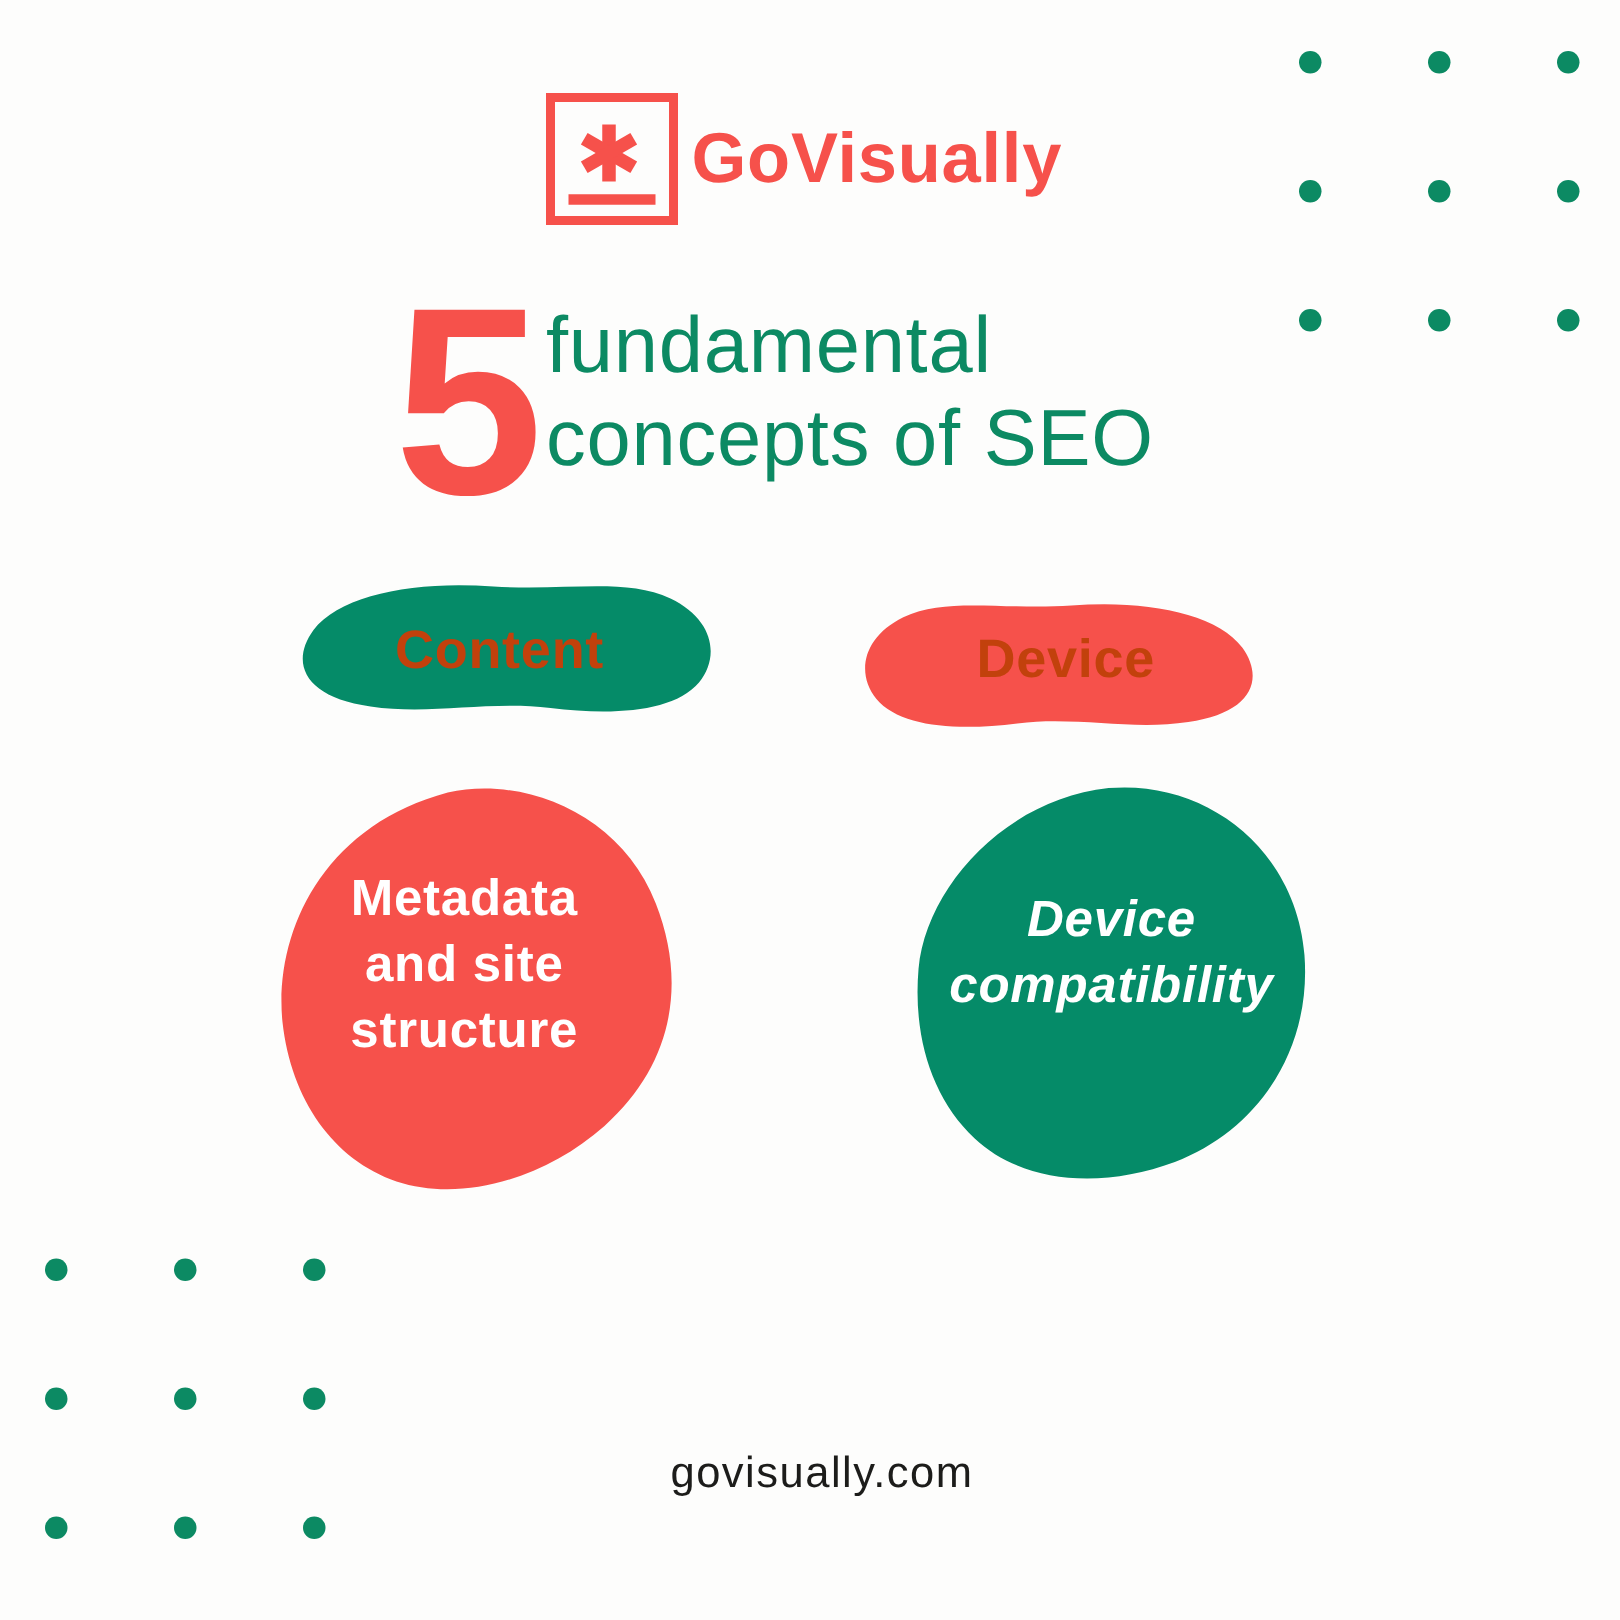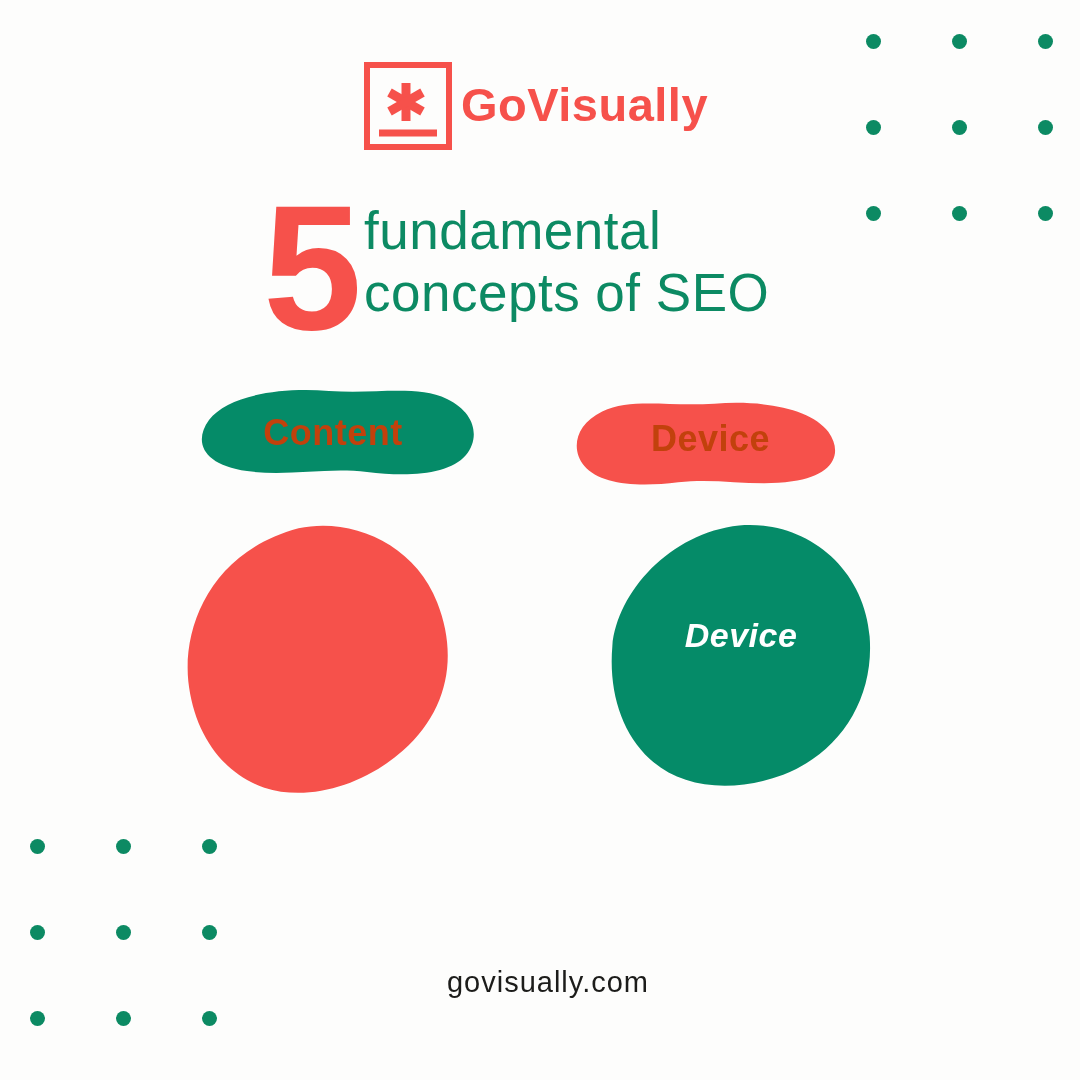--- a/index.html
+++ b/index.html
@@ -96,28 +96,34 @@
     <svg viewBox="0 0 300 100" preserveAspectRatio="none" aria-hidden="true">
       <path transform="translate(300,0) scale(-1,1)" d="M146 9 C 95 5 44 14 26 38 C 10 60 20 83 64 89 C 104 95 142 85 184 90 C 225 95 266 93 283 73 C 297 56 293 31 264 17 C 234 3 196 12 146 9 Z"></path>
     </svg>
     <span class="blob-label">Device</span>
   </div>
 
   <div class="blob red blob-metadata">
     <svg viewBox="0 0 300 300" preserveAspectRatio="none" aria-hidden="true">
       <path d="M130 14 C 185 2 252 30 276 92 C 298 148 288 205 240 248 C 198 285 140 302 94 287 C 50 272 20 230 14 175 C 8 115 40 38 130 14 Z"></path>
     </svg>
+    <div class="blob-label-block">
+      <div>Metadata</div>
+      <div>and site</div>
+      <div>structure</div>
+    </div>
   </div>
 
   <div class="blob green blob-device">
     <svg viewBox="0 0 300 300" preserveAspectRatio="none" aria-hidden="true">
       <path d="M148 8 C 216 2 278 52 284 128 C 289 196 252 254 194 277 C 142 297 88 292 55 260 C 25 231 12 186 16 138 C 21 80 76 16 148 8 Z"></path>
     </svg>
     <div class="blob-label-block">
       <div>Device</div>
+      <div>compatibility</div>
     </div>
   </div>
 
 
   <div class="dots dots-top-right">
     <span class="dot"></span>
       <span class="dot"></span>
       <span class="dot"></span>
     <span class="dot"></span>
       <span class="dot"></span>

